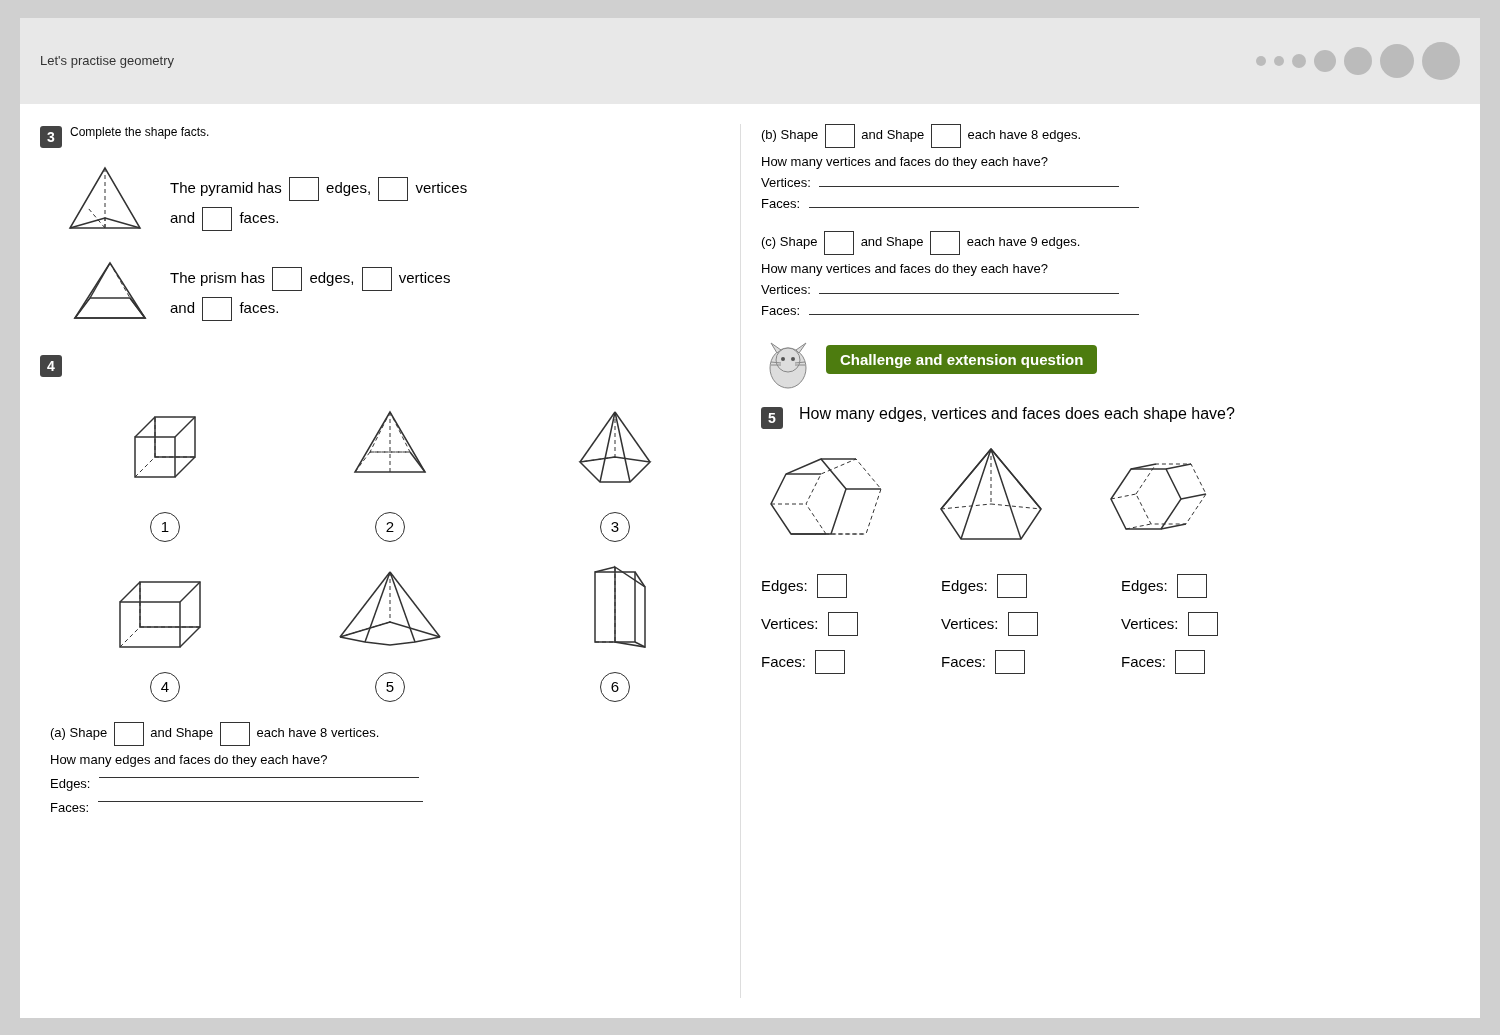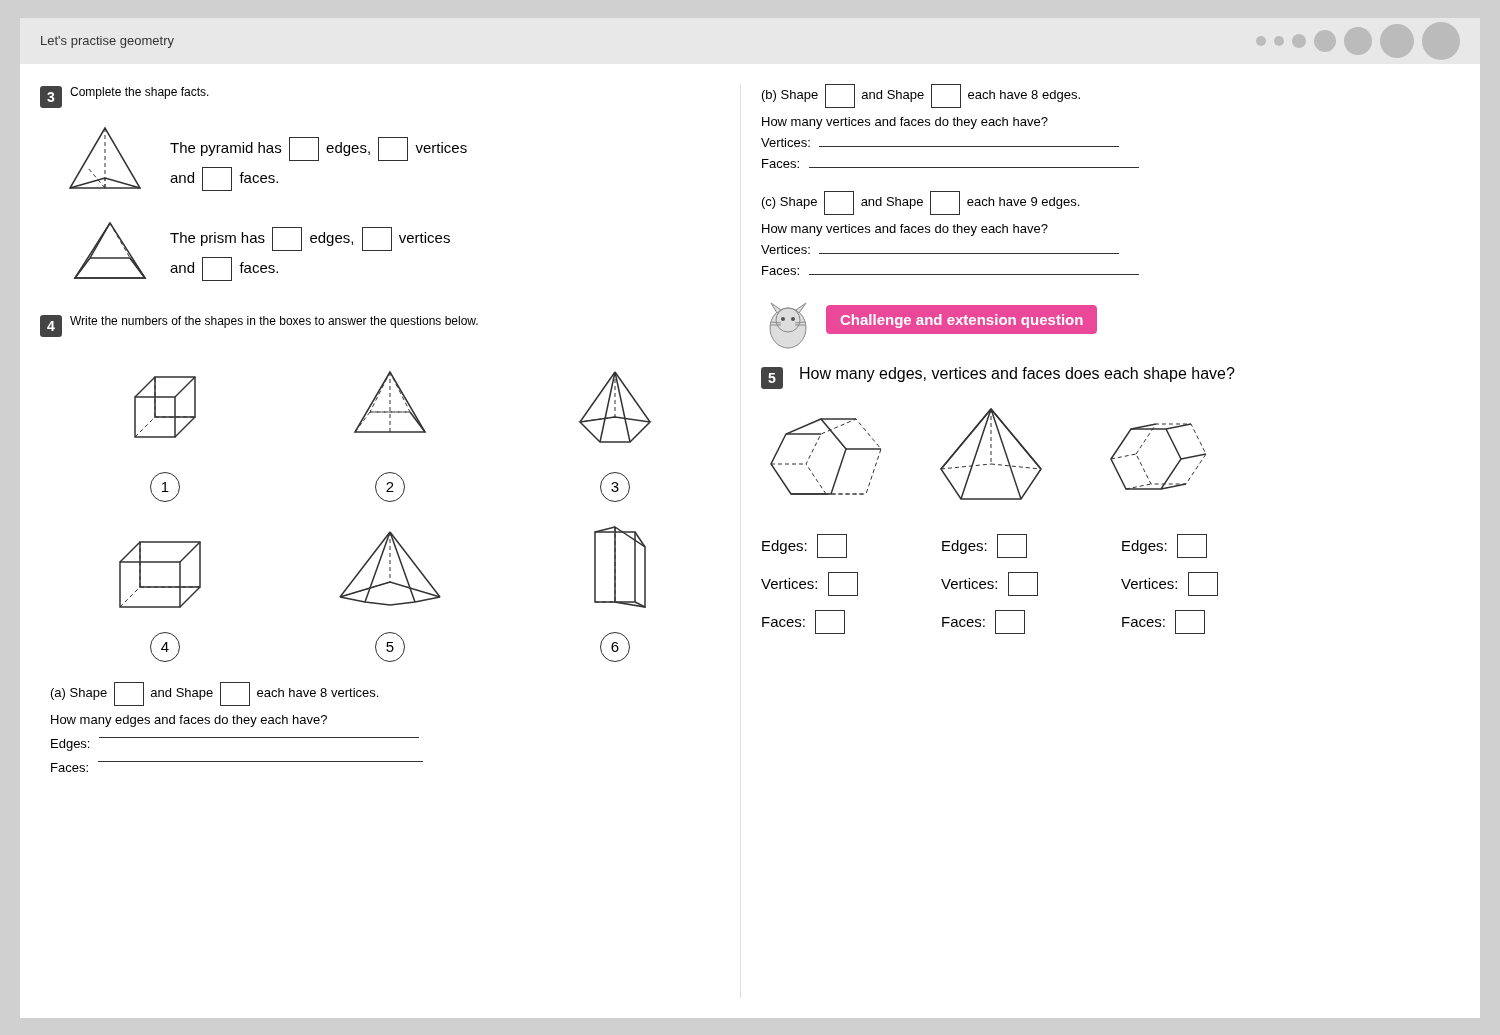--- a/index.html
+++ b/index.html
@@ -16,21 +16,21 @@
       width: 1460px;
       min-height: 1000px;
       background: white;
       display: flex;
       flex-direction: column;
       position: relative;
       overflow: hidden;
     }
     .top-bar {
       background: #e8e8e8;
-      padding: 4px 20px;
+      padding: 24px 20px;
       font-size: 13px;
       color: #333;
       display: flex;
       justify-content: space-between;
       align-items: center;
     }
     .top-bar-dots {
       display: flex;
       gap: 8px;
       align-items: center;
@@ -137,21 +137,21 @@
       font-size: 13px;
     }
     .answer-line {
       display: block;
       border-bottom: 1.5px solid #333;
       margin-top: 4px;
       margin-bottom: 10px;
       width: 350px;
     }
     .challenge-box {
-      background: #ec4899;
+      background: #4d7c0f;
       color: white;
       padding: 6px 14px;
       border-radius: 4px;
       font-weight: bold;
       font-size: 15px;
       display: inline-flex;
       align-items: center;
       margin-bottom: 12px;
     }
     .challenge-section {
@@ -273,21 +273,20 @@
           <span>vertices</span>
           <br>
           <span>and</span>
           <span class="input-box"></span>
           <span>faces.</span>
         </div>
       </div>
 
       <div class="section-header" style="margin-top:20px;">
         <div class="section-num">4</div>
-        <span class="section-text">Write the numbers of the shapes in the boxes to answer the questions below.</span>
       </div>
 
       <div class="shapes-grid">
 
         <div class="shape-item">
           <div class="shape-svg-container">
             <svg viewBox="0 0 100 90" width="100" height="90">
 
               <polygon points="20,30 60,30 60,70 20,70" fill="none" stroke="#333" stroke-width="1.5"></polygon>
               <polygon points="40,10 80,10 80,50 40,50" fill="none" stroke="#333" stroke-width="1.5"></polygon>

